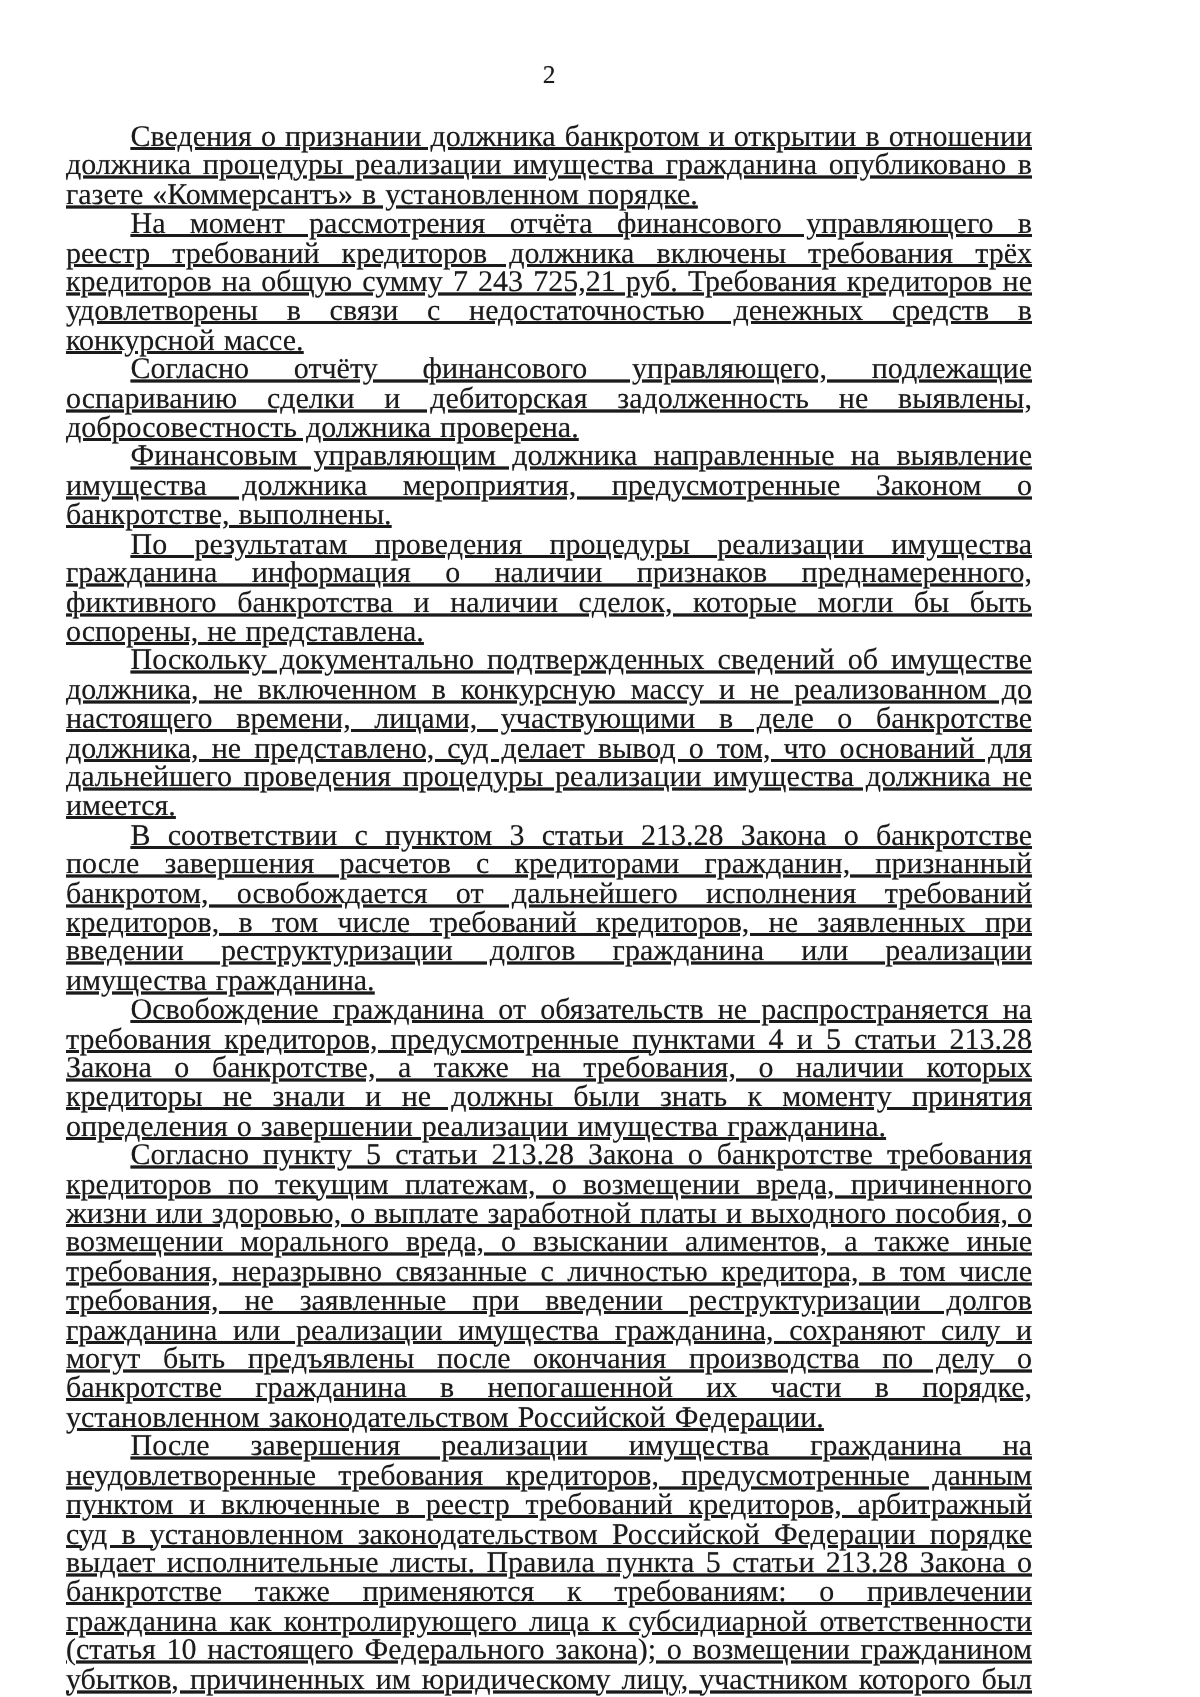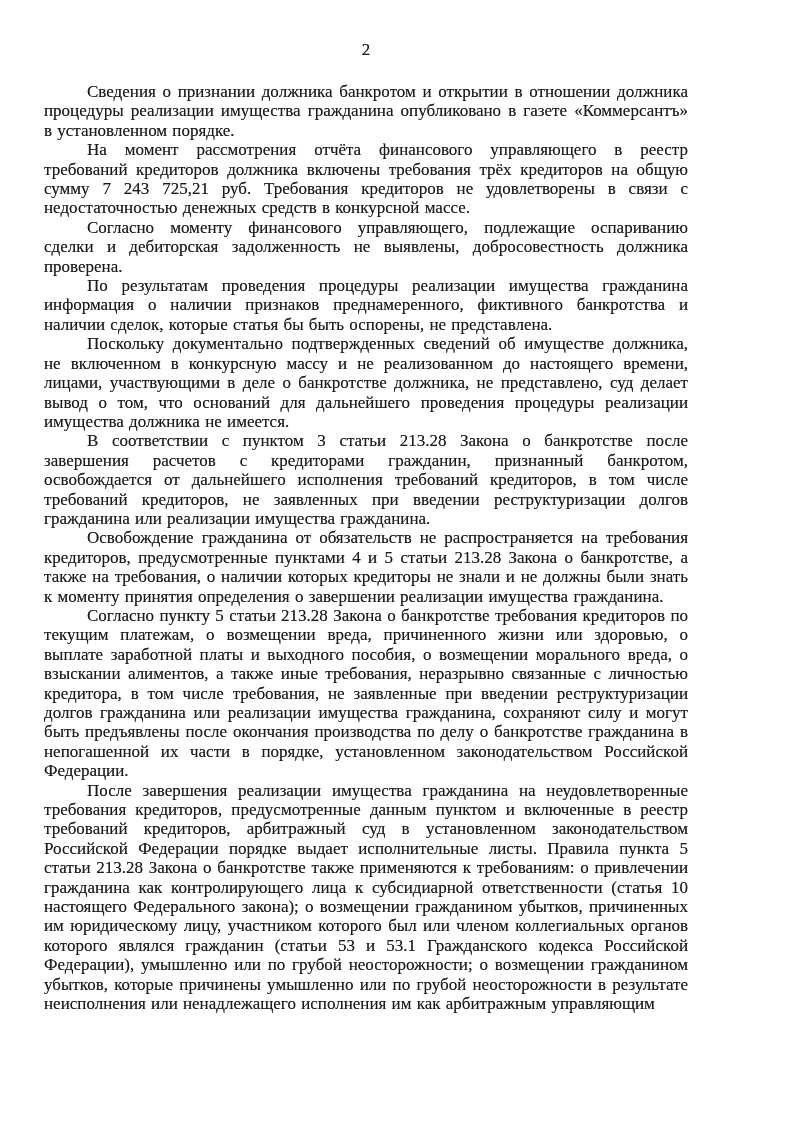--- a/index.html
+++ b/index.html
@@ -31,36 +31,38 @@
     position: absolute;
     top: 82px;
     left: 44px;
     width: 644px;
   }
   .para {
     margin: 0;
     padding: 0;
     text-align: justify;
     text-indent: 43px;
-    font-size: 17px;
+    font-size: 20px;
     line-height: 19.4px;
     word-spacing: 1px;
     text-shadow: 0 0 0.5px rgba(20,20,20,0.55);
+    text-decoration: underline;
   }
 </style>
 </head>
 <body>
 
 <div class="page">
   <div class="page-number">2</div>
 
   <div class="doc-body">
     <p class="para">Сведения о признании должника банкротом и открытии в отношении должника процедуры реализации имущества гражданина опубликовано в газете «Коммерсантъ» в установленном порядке.</p>
     <p class="para">На момент рассмотрения отчёта финансового управляющего в реестр требований кредиторов должника включены требования трёх кредиторов на общую сумму 7 243 725,21 руб. Требования кредиторов не удовлетворены в связи с недостаточностью денежных средств в конкурсной массе.</p>
-    <p class="para">Согласно моменту финансового управляющего, подлежащие оспариванию сделки и дебиторская задолженность не выявлены, добросовестность должника проверена.</p>
-    <p class="para">По результатам проведения процедуры реализации имущества гражданина информация о наличии признаков преднамеренного, фиктивного банкротства и наличии сделок, которые статья бы быть оспорены, не представлена.</p>
+    <p class="para">Согласно отчёту финансового управляющего, подлежащие оспариванию сделки и дебиторская задолженность не выявлены, добросовестность должника проверена.</p>
+    <p class="para">Финансовым управляющим должника направленные на выявление имущества должника мероприятия, предусмотренные Законом о банкротстве, выполнены.</p>
+    <p class="para">По результатам проведения процедуры реализации имущества гражданина информация о наличии признаков преднамеренного, фиктивного банкротства и наличии сделок, которые могли бы быть оспорены, не представлена.</p>
     <p class="para">Поскольку документально подтвержденных сведений об имуществе должника, не включенном в конкурсную массу и не реализованном до настоящего времени, лицами, участвующими в деле о банкротстве должника, не представлено, суд делает вывод о том, что оснований для дальнейшего проведения процедуры реализации имущества должника не имеется.</p>
     <p class="para">В соответствии с пунктом 3 статьи 213.28 Закона о банкротстве после завершения расчетов с кредиторами гражданин, признанный банкротом, освобождается от дальнейшего исполнения требований кредиторов, в том числе требований кредиторов, не заявленных при введении реструктуризации долгов гражданина или реализации имущества гражданина.</p>
     <p class="para">Освобождение гражданина от обязательств не распространяется на требования кредиторов, предусмотренные пунктами 4 и 5 статьи 213.28 Закона о банкротстве, а также на требования, о наличии которых кредиторы не знали и не должны были знать к моменту принятия определения о завершении реализации имущества гражданина.</p>
     <p class="para">Согласно пункту 5 статьи 213.28 Закона о банкротстве требования кредиторов по текущим платежам, о возмещении вреда, причиненного жизни или здоровью, о выплате заработной платы и выходного пособия, о возмещении морального вреда, о взыскании алиментов, а также иные требования, неразрывно связанные с личностью кредитора, в том числе требования, не заявленные при введении реструктуризации долгов гражданина или реализации имущества гражданина, сохраняют силу и могут быть предъявлены после окончания производства по делу о банкротстве гражданина в непогашенной их части в порядке, установленном законодательством Российской Федерации.</p>
     <p class="para">После завершения реализации имущества гражданина на неудовлетворенные требования кредиторов, предусмотренные данным пунктом и включенные в реестр требований кредиторов, арбитражный суд в установленном законодательством Российской Федерации порядке выдает исполнительные листы. Правила пункта 5 статьи 213.28 Закона о банкротстве также применяются к требованиям: о привлечении гражданина как контролирующего лица к субсидиарной ответственности (статья 10 настоящего Федерального закона); о возмещении гражданином убытков, причиненных им юридическому лицу, участником которого был или членом коллегиальных органов которого являлся гражданин (статьи 53 и 53.1 Гражданского кодекса Российской Федерации), умышленно или по грубой неосторожности; о возмещении гражданином убытков, которые причинены умышленно или по грубой неосторожности в результате неисполнения или ненадлежащего исполнения им как арбитражным управляющим</p>
   </div>
 </div>
 
 </body></html>

